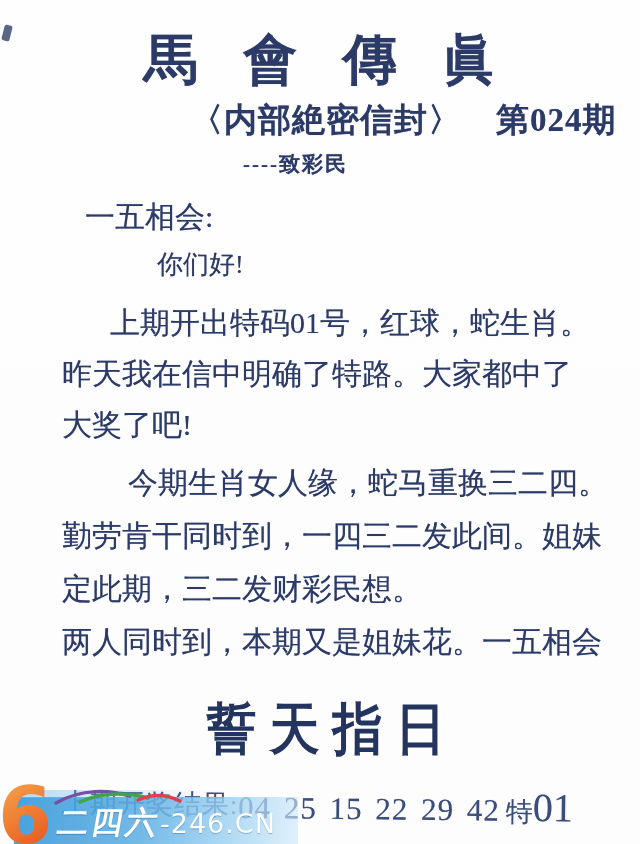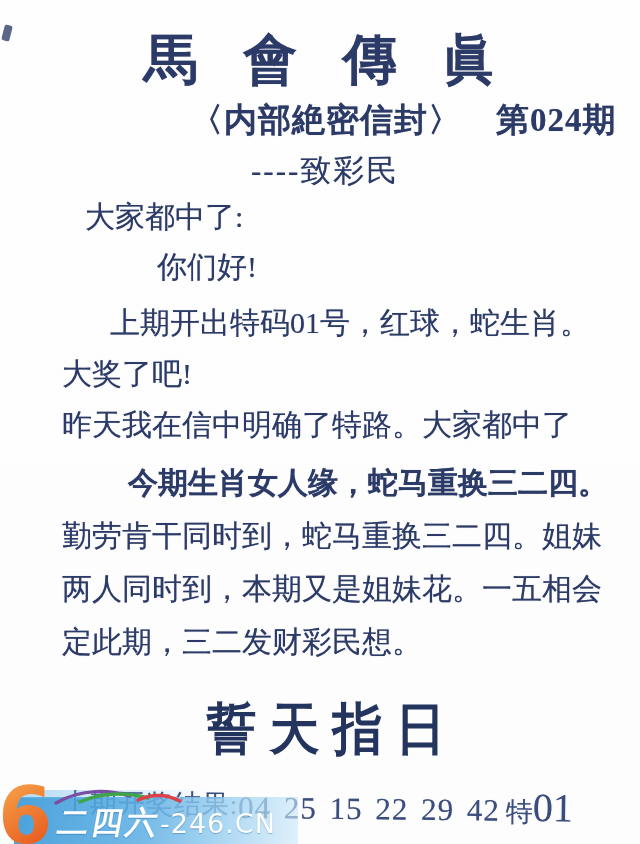--- a/index.html
+++ b/index.html
@@ -13,30 +13,30 @@
   .title{
     position:absolute;top:24px;left:0;width:100%;
     text-align:center;font-size:54px;font-weight:700;
     letter-spacing:16px;text-indent:16px;white-space:nowrap;
   }
   .subtitle{
     position:absolute;top:98px;left:190px;
     font-size:33px;font-weight:700;letter-spacing:1px;white-space:nowrap;
   }
   .dedication{
-    position:absolute;top:150px;left:251px;
-    font-size:31px;font-weight:400;letter-spacing:2px;white-space:nowrap;
+    position:absolute;top:150px;left:243px;
+    font-size:21px;font-weight:700;letter-spacing:2px;white-space:nowrap;
   }
   .salutation{position:absolute;top:197px;left:85px;font-size:30px;white-space:nowrap;}
-  .greeting{position:absolute;top:247px;left:157px;font-size:30px;white-space:nowrap;}
+  .greeting{position:absolute;top:247px;left:157px;font-size:26px;white-space:nowrap;}
   .para{position:absolute;left:62px;font-size:30px;line-height:51px;white-space:nowrap;}
   .para-1{top:297px;}
   .para-2{top:456px;line-height:53px;}
   .para-1 .indent{padding-left:48px;text-align:right;}
-  .para-2 .indent{padding-left:66px;font-weight:bold;}
+  .para-2 .indent{padding-left:66px;}
   .oath{
     position:absolute;top:692px;left:0;width:100%;
     text-align:center;font-size:50px;font-weight:700;
     letter-spacing:13px;text-indent:25px;white-space:nowrap;
     transform:scaleY(1.12);transform-origin:top center;
     color:#23355e;
   }
   .results{
     position:absolute;top:779px;left:62px;white-space:nowrap;
     color:#3a4d7c;transform:rotate(0.6deg);transform-origin:left top;
@@ -78,34 +78,34 @@
 <body>
 
 <div class="page">
 
   <div class="scan-speck"></div>
 
   <div class="title ink">馬 會 傳 眞</div>
   <div class="subtitle ink">〈内部絶密信封〉　第024期</div>
   <div class="dedication ink">----致彩民</div>
 
-  <div class="salutation ink">大家都中了:</div>
+  <div class="salutation ink">一五相会:</div>
   <div class="greeting ink">你们好!</div>
 
   <div class="para para-1 ink">
     <div class="indent">上期开出特码01号，红球，蛇生肖。</div>
+    <div>昨天我在信中明确了特路。大家都中了</div>
     <div>大奖了吧!</div>
-    <div>昨天我在信中明确了特路。大家都中了</div>
   </div>
 
   <div class="para para-2 ink">
     <div class="indent">今期生肖女人缘，蛇马重换三二四。</div>
-    <div>勤劳肯干同时到，蛇马重换三二四。姐妹</div>
+    <div>勤劳肯干同时到，一四三二发此间。姐妹</div>
+    <div>定此期，三二发财彩民想。</div>
     <div>两人同时到，本期又是姐妹花。一五相会</div>
-    <div>定此期，三二发财彩民想。</div>
   </div>
 
   <div class="oath">誓天指日</div>
 
   <div class="results">
     <span class="res-label">上期开奖结果:</span><span class="res-numbers">04 25 15 22 29 42</span><span class="res-special">特</span><span class="res-special-num">01</span>
   </div>
 
   <div class="wm-band">
     <div class="wm-text">

